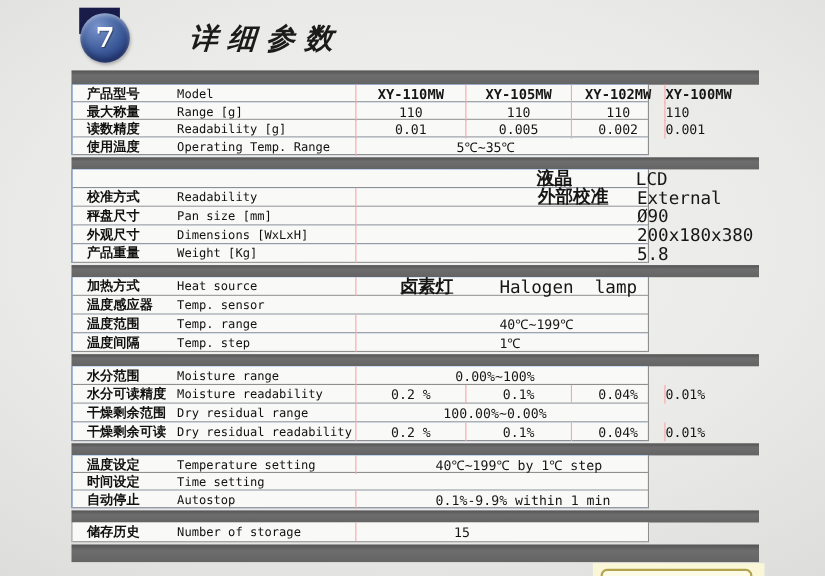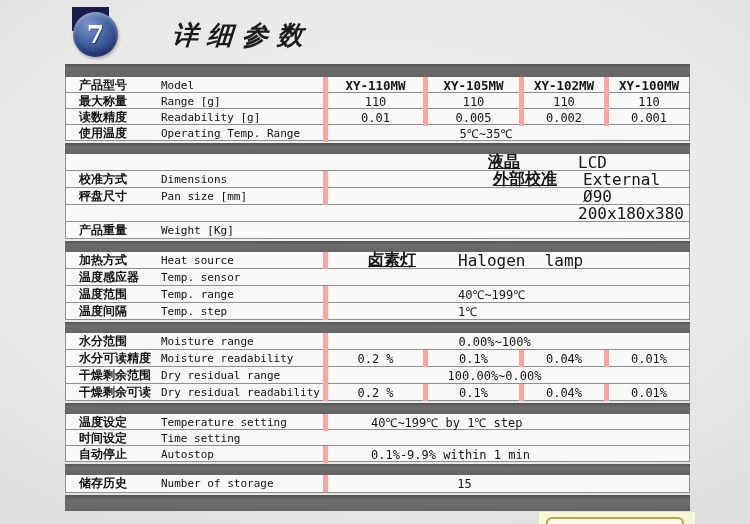--- a/index.html
+++ b/index.html
@@ -31,54 +31,54 @@
     color:#1b1b1b;transform:skewX(-4deg);
   }
 
   
   .spec-table{position:absolute;left:65px;top:64px;width:625px;}
   .bar{width:625px;background:linear-gradient(180deg,#545454 0%,#6d6d6d 35%,#646464 100%);}
   .bar-top{height:13px;}
   .bar-mid{height:11px;}
   .bar-bottom{height:16px;}
   .sec{
-    width:625px;box-sizing:border-box;
+    width:525px;box-sizing:border-box;
     border-left:1px solid #8f8f8f;border-right:1px solid #8f8f8f;
     margin-bottom:2px;background:#3b82f6;
   }
   .row{
     display:grid;grid-template-columns:257px 100px 96px 85px 1fr;
     box-sizing:border-box;border-bottom:1px solid #8f8f8f;
     align-items:stretch;background:#f9f9f7;
   }
   .sec.h16 .row{height:16px;}
   .sec.h17 .row{height:17px;}
   .sec.h18 .row{height:18px;}
   .cell{
     display:flex;align-items:center;justify-content:center;
     font-family:"DejaVu Sans Mono","Liberation Mono",monospace;
     font-size:12px;color:#161616;white-space:pre;overflow:visible;
   }
-  .cell + .cell{border-left:5px solid #fca5a5;}
+  .cell + .cell{border-left:1px solid #fca5a5;}
   .label-cell{justify-content:flex-start;}
   .zh{
     font-family:"DejaVu Sans","Liberation Sans",sans-serif;
     font-weight:bold;font-size:12px;color:#111;
     flex:0 0 82px;margin-left:13px;white-space:nowrap;
   }
   .en{
     font-family:"DejaVu Sans Mono","Liberation Mono",monospace;
     font-size:11px;color:#111;white-space:pre;
   }
   .bold-val{font-weight:bold;font-size:12.5px;}
   .merged{grid-column:2/6;position:relative;}
   .mc{justify-content:center;padding-right:45px;}
   .mc2{justify-content:center;padding-right:28px;}
   .ml130{justify-content:flex-start;padding-left:130px;}
-  .ml77{justify-content:flex-start;padding-left:43px;}
+  .ml77{justify-content:flex-start;padding-left:72px;}
   .mcs{justify-content:center;padding-right:88px;}
   .mzh{
     position:absolute;left:165px;top:0;height:100%;display:flex;align-items:center;
     font-family:"DejaVu Sans","Liberation Sans",sans-serif;font-weight:bold;font-size:16px;white-space:pre;text-decoration:underline;
   }
   .mzh.heat{left:40px;}
   .men{
     position:absolute;left:255px;top:0;height:100%;display:flex;align-items:center;
     font-family:"DejaVu Sans Mono","Liberation Mono",monospace;font-size:16px;white-space:pre;
   }
@@ -154,47 +154,55 @@
     <div class="sec h17">
       <div class="row">
         <div class="cell merged">
           <span class="mzh">液晶</span>
           <span class="men">LCD</span>
         </div>
       </div>
       <div class="row">
         <div class="cell label-cell">
           <span class="zh">校准方式</span>
-          <span class="en">Dimensions</span>
+          <span class="en">Readability</span>
         </div>
         <div class="cell merged">
           <span class="mzh">外部校准</span>
           <span class="men">External</span>
         </div>
       </div>
       <div class="row">
         <div class="cell label-cell">
           <span class="zh">秤盘尺寸</span>
           <span class="en">Pan size [mm]</span>
         </div>
         <div class="cell merged">
           <span class="mzh"></span>
           <span class="men">Ø90</span>
         </div>
       </div>
       <div class="row">
+        <div class="cell label-cell">
+          <span class="zh">外观尺寸</span>
+          <span class="en">Dimensions [WxLxH]</span>
+        </div>
         <div class="cell merged">
           <span class="mzh"></span>
           <span class="men">200x180x380</span>
         </div>
       </div>
       <div class="row">
         <div class="cell label-cell">
           <span class="zh">产品重量</span>
           <span class="en">Weight [Kg]</span>
+        </div>
+        <div class="cell merged">
+          <span class="mzh"></span>
+          <span class="men">5.8</span>
         </div>
       </div>
     </div>
 
     <div class="bar bar-mid"></div>
 
     <div class="sec h17">
       <div class="row">
         <div class="cell label-cell">
           <span class="zh">加热方式</span>

